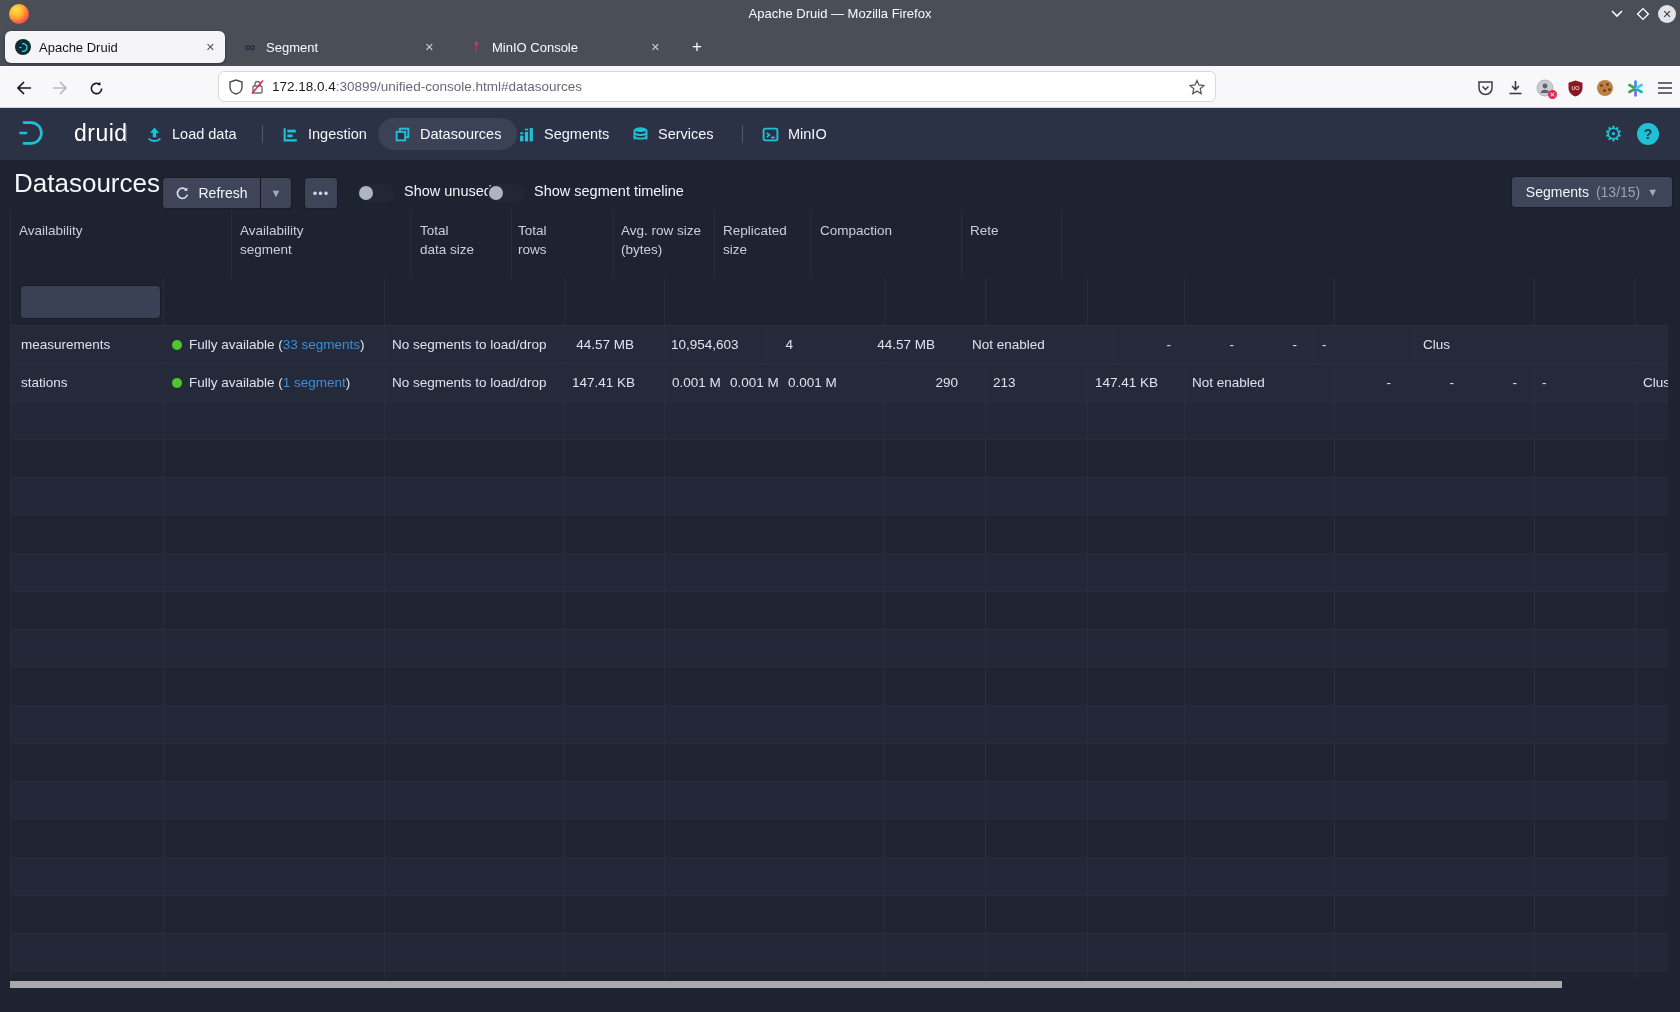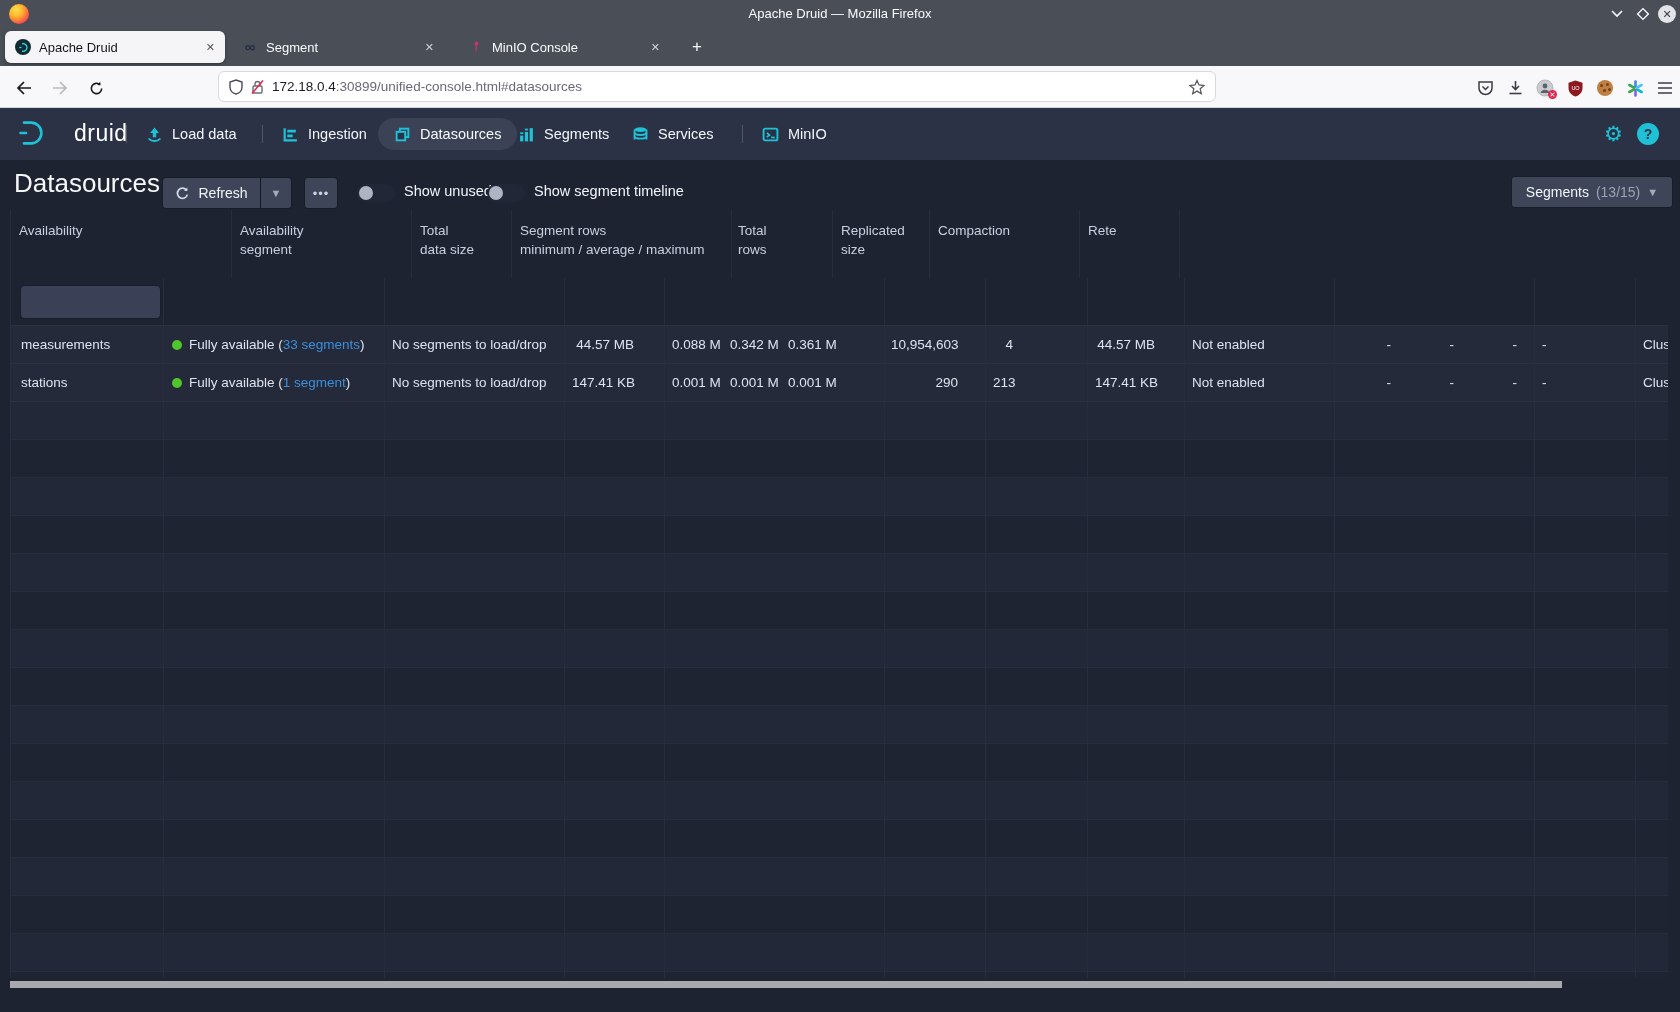--- a/index.html
+++ b/index.html
@@ -326,27 +326,27 @@
           <div>Availability</div>
         </div>
         <div class="cell hcell" style="width: 180px;">
           <div>Availability</div>
           <div>segment</div>
         </div>
         <div class="cell hcell" style="width: 100px;">
           <div>Total</div>
           <div>data size</div>
         </div>
-        <div class="cell hcell" style="width: 220px;">
-          <div>Segment rows</div>
-          <div>minimum / average / maximum</div>
-        </div>
         <div class="cell hcell" style="width: 101px; padding-left: 6px;">
           <div>Total</div>
           <div>rows</div>
+        </div>
+        <div class="cell hcell" style="width: 102px;">
+          <div>Avg. row size</div>
+          <div>(bytes)</div>
         </div>
         <div class="cell hcell" style="width: 97px;">
           <div>Replicated</div>
           <div>size</div>
         </div>
         <div class="cell hcell" style="width: 150px;">
           <div>Compaction</div>
         </div>
         <div class="cell hcell" style="width: 100px;">
           <div>Rete</div>
@@ -366,25 +366,20 @@
         <div class="cell" style="width: 101px;"></div>
         <div class="cell" style="width: 100px;"></div>
       </div>
       <div class="trow tdata">
         <div class="cell dcell" style="width: 153px; padding-left: 10px;">measurements</div>
         <div class="cell dcell" style="width: 221px;"><span class="dot" style="background: rgb(79, 198, 43);"></span>Fully available (<a href="#" class="seglink" style="color: rgb(61, 142, 217);">33 segments</a>)</div>
         <div class="cell dcell" style="width: 180px; padding-left: 7px;">No segments to load/drop</div>
         <div class="cell dcell" style="width: 100px; padding-left: 7px;">
           <span class="braced" style="width: 62px;">44.57 MB</span>
         </div>
-        <div class="cell dcell" style="width: 220px; gap: 13px; padding-left: 7px;">
-          <span class="braced" style="width: 45px;">0.088 M</span>
-          <span class="braced" style="width: 45px;">0.342 M</span>
-          <span class="braced" style="width: 45px;">0.361 M</span>
-        </div>
         <div class="cell dcell" style="width: 101px; padding-left: 6px;">
           <span class="braced" style="width: 67px;">10,954,603</span>
         </div>
         <div class="cell dcell" style="width: 102px; padding-left: 7px;">
           <span class="braced" style="width: 20px;">4</span>
         </div>
         <div class="cell dcell" style="width: 97px; padding-left: 7px;">
           <span class="braced" style="width: 60px;">44.57 MB</span>
         </div>
         <div class="cell dcell" style="width: 150px; padding-left: 7px;">Not enabled</div>

